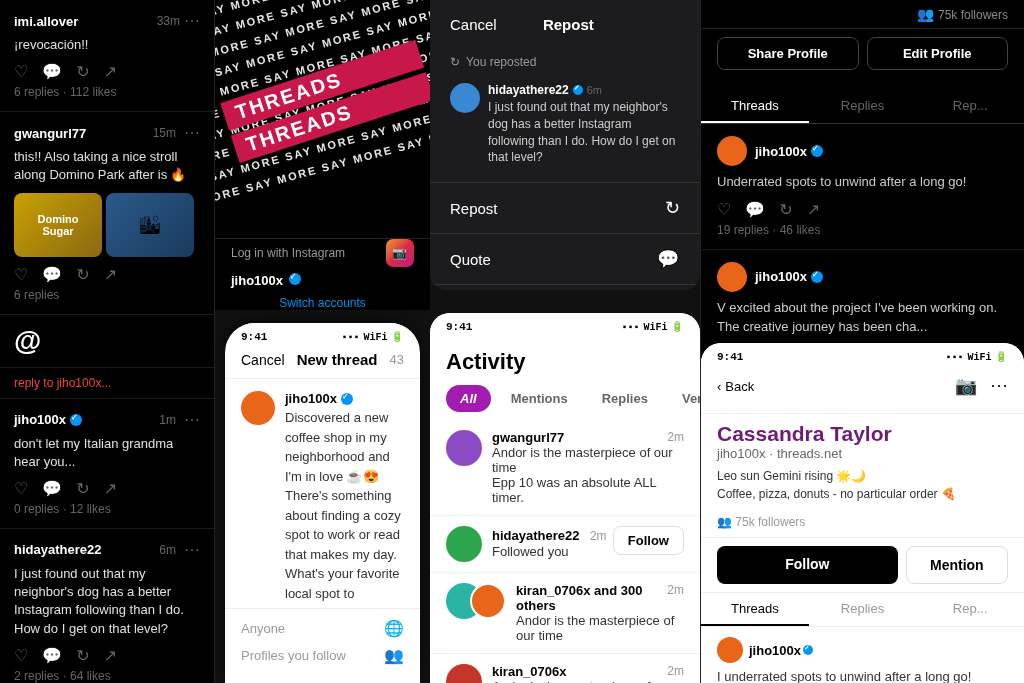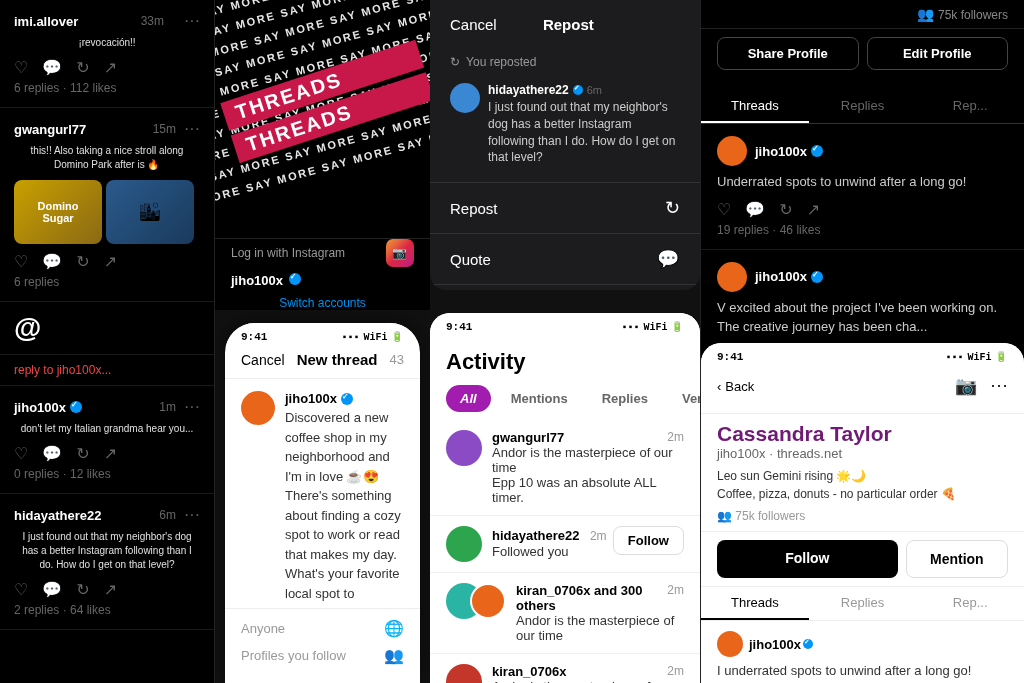--- a/index.html
+++ b/index.html
@@ -50,25 +50,24 @@
       font-size: 12px;
       color: #666;
     }
 
     .feed-dots {
       font-size: 16px;
       color: #666;
     }
 
     .feed-text {
-      font-size: 10px;
+      font-size: 13px;
       color: #e0e0e0;
       line-height: 1.4;
       margin-bottom: 8px;
-      text-align: center;
     }
 
     .feed-images {
       display: flex;
       gap: 4px;
       margin-bottom: 8px;
     }
 
     .feed-img-placeholder {
       width: 88px;
@@ -695,21 +694,21 @@
     .profile2-handle {
       font-size: 13px;
       color: #666;
       margin-bottom: 6px;
     }
 
     .profile2-bio {
       font-size: 12px;
       color: #333;
       line-height: 1.5;
-      margin-bottom: 6px;
+      margin-bottom: 12px;
     }
 
     .profile2-followers {
       font-size: 12px;
       color: #999;
     }
 
     .profile2-actions {
       display: flex;
       gap: 8px;
@@ -821,21 +820,21 @@
 
 <div class="layout">
 
   <div class="col1">
 
     <div class="feed-item">
       <div class="feed-header">
         <div>
           <span class="feed-username">imi.allover</span>
         </div>
-        <div style="display:flex;align-items:center;gap:20px;">
+        <div style="display:flex;align-items:center;gap:4px;">
           <span class="feed-time">33m</span>
           <span class="feed-dots">···</span>
         </div>
       </div>
       <div class="feed-text">¡revocación!!</div>
       <div class="feed-actions">
         <span class="action-icon">♡</span>
         <span class="action-icon">💬</span>
         <span class="action-icon">↻</span>
         <span class="action-icon">↗</span>

